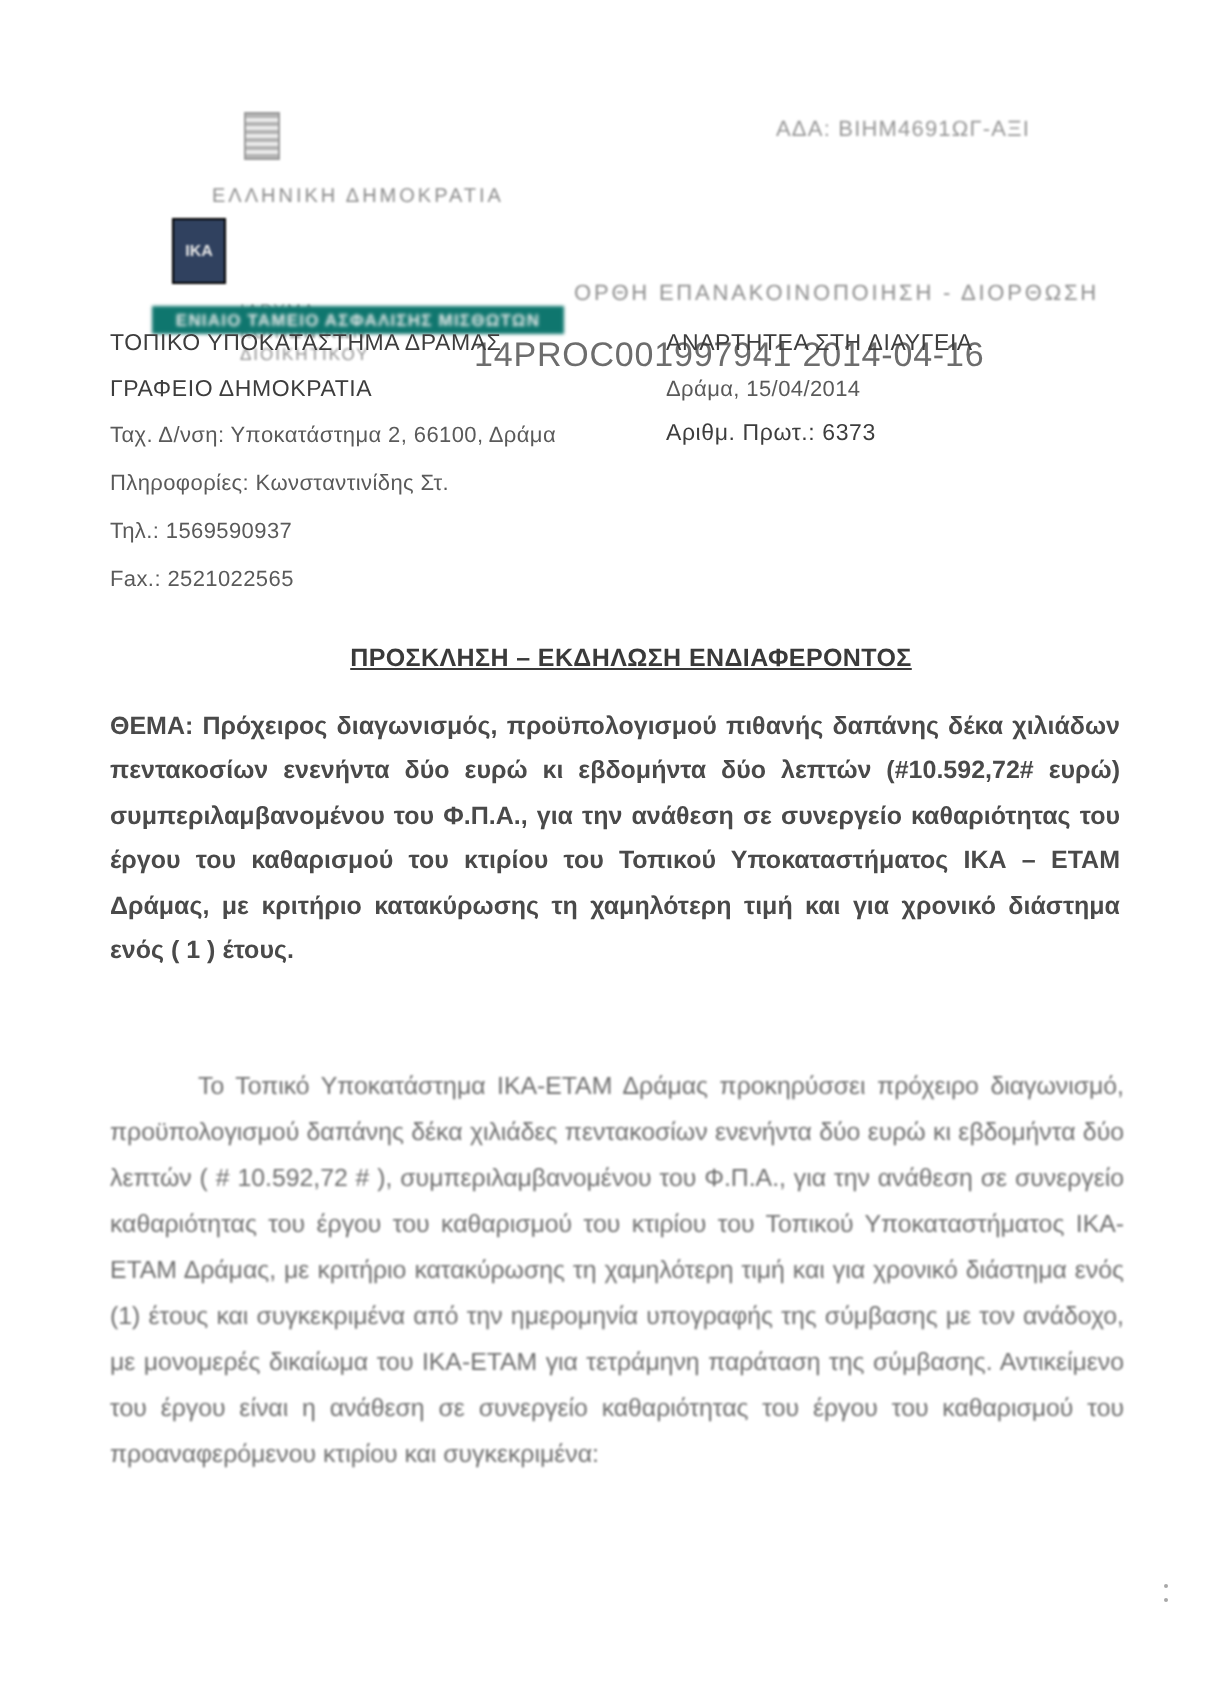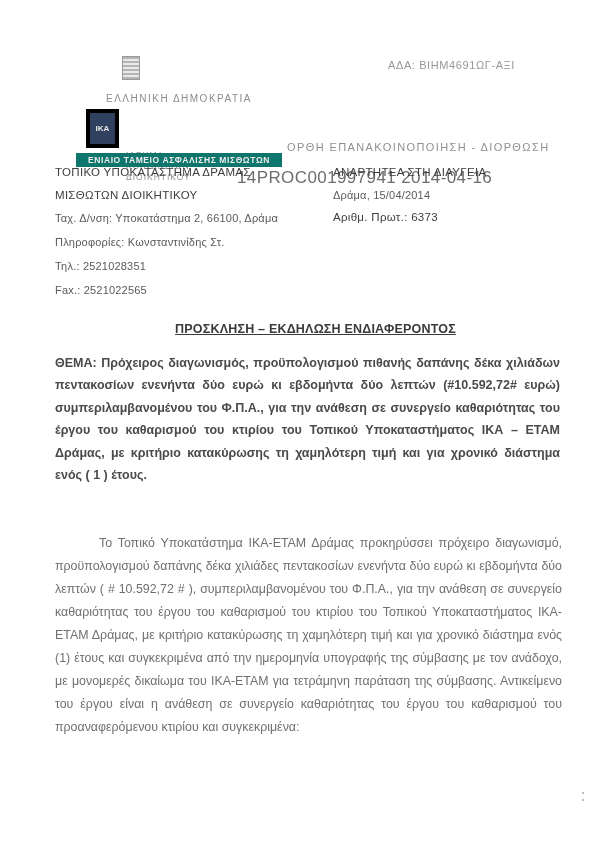--- a/index.html
+++ b/index.html
@@ -36,21 +36,21 @@
     font-size: 10px; letter-spacing: 1.5px; color: #8c8c8c; text-align: center;
     white-space: nowrap;
   }
   .lh-mid { position: absolute; top: 53px; left: 2px; display: flex; align-items: flex-start; }
   .emblem {
     width: 25px; height: 31px;
     background: #30415f;
     color: #e8e8e8;
     font-size: 8px; font-weight: bold;
     display: flex; align-items: center; justify-content: center;
-    border: 4px solid #000000;
+    border: 1px solid #000000;
   }
   .lh-mid-lines { margin-left: 7px; font-size: 8.5px; color: #8f8f8f; line-height: 11px; letter-spacing: 1px; padding-top: 1px; margin-top: 40px; }
   .lh-bottom {
     position: absolute; top: 97px; left: -8px; width: 206px;
     font-size: 8.5px; font-weight: bold;
     color: #ededed; background: #0f766e;
     letter-spacing: 0.6px; text-align: center;
     padding: 2px 0;
     white-space: nowrap;
   }
@@ -134,24 +134,24 @@
       </div>
     </div>
     <div class="lh-bottom fuzz3">ΕΝΙΑΙΟ ΤΑΜΕΙΟ ΑΣΦΑΛΙΣΗΣ ΜΙΣΘΩΤΩΝ</div>
   </div>
 
   <div class="abs correction fuzz2">ΟΡΘΗ ΕΠΑΝΑΚΟΙΝΟΠΟΙΗΣΗ - ΔΙΟΡΘΩΣΗ</div>
 
   <div class="abs watermark">14PROC001997941 2014-04-16</div>
 
   <div class="abs sender-bold pos-office1 fuzz1">ΤΟΠΙΚΟ ΥΠΟΚΑΤΑΣΤΗΜΑ ΔΡΑΜΑΣ</div>
-  <div class="abs sender-bold pos-office2 fuzz1">ΜΙΣΘΩΤΩΝ ΔΙΟΙΚΗΤΙΚΟΥ</div>
+  <div class="abs sender-bold pos-office2 fuzz1">ΓΡΑΦΕΙΟ ΔΗΜΟΚΡΑΤΙΑ</div>
   <div class="abs sender-plain pos-addr fuzz1">Ταχ. Δ/νση: Υποκατάστημα 2, 66100, Δράμα</div>
   <div class="abs sender-plain pos-info fuzz1">Πληροφορίες: Κωνσταντινίδης Στ.</div>
-  <div class="abs sender-plain pos-phone fuzz1">Τηλ.: 2521028351</div>
+  <div class="abs sender-plain pos-phone fuzz1">Τηλ.: 1569590937</div>
   <div class="abs sender-plain pos-fax fuzz1">Fax.: 2521022565</div>
 
   <div class="abs sender-bold pos-publicity fuzz1">ΑΝΑΡΤΗΤΕΑ ΣΤΗ ΔΙΑΥΓΕΙΑ</div>
   <div class="abs sender-plain pos-date fuzz1">Δράμα, 15/04/2014</div>
   <div class="abs sender-bold pos-protocol fuzz1">Αριθμ. Πρωτ.: 6373</div>
 
   <div class="abs doc-title fuzz1">ΠΡΟΣΚΛΗΣΗ – ΕΚΔΗΛΩΣΗ ΕΝΔΙΑΦΕΡΟΝΤΟΣ</div>
 
   <p class="abs subject fuzz1">ΘΕΜΑ: Πρόχειρος διαγωνισμός, προϋπολογισμού πιθανής δαπάνης δέκα χιλιάδων πεντακοσίων ενενήντα δύο ευρώ κι εβδομήντα δύο λεπτών (#10.592,72# ευρώ) συμπεριλαμβανομένου του Φ.Π.Α., για την ανάθεση σε συνεργείο καθαριότητας του έργου του καθαρισμού του κτιρίου του Τοπικού Υποκαταστήματος ΙΚΑ – ΕΤΑΜ Δράμας, με κριτήριο κατακύρωσης τη χαμηλότερη τιμή και για χρονικό διάστημα ενός ( 1 ) έτους.</p>
 

